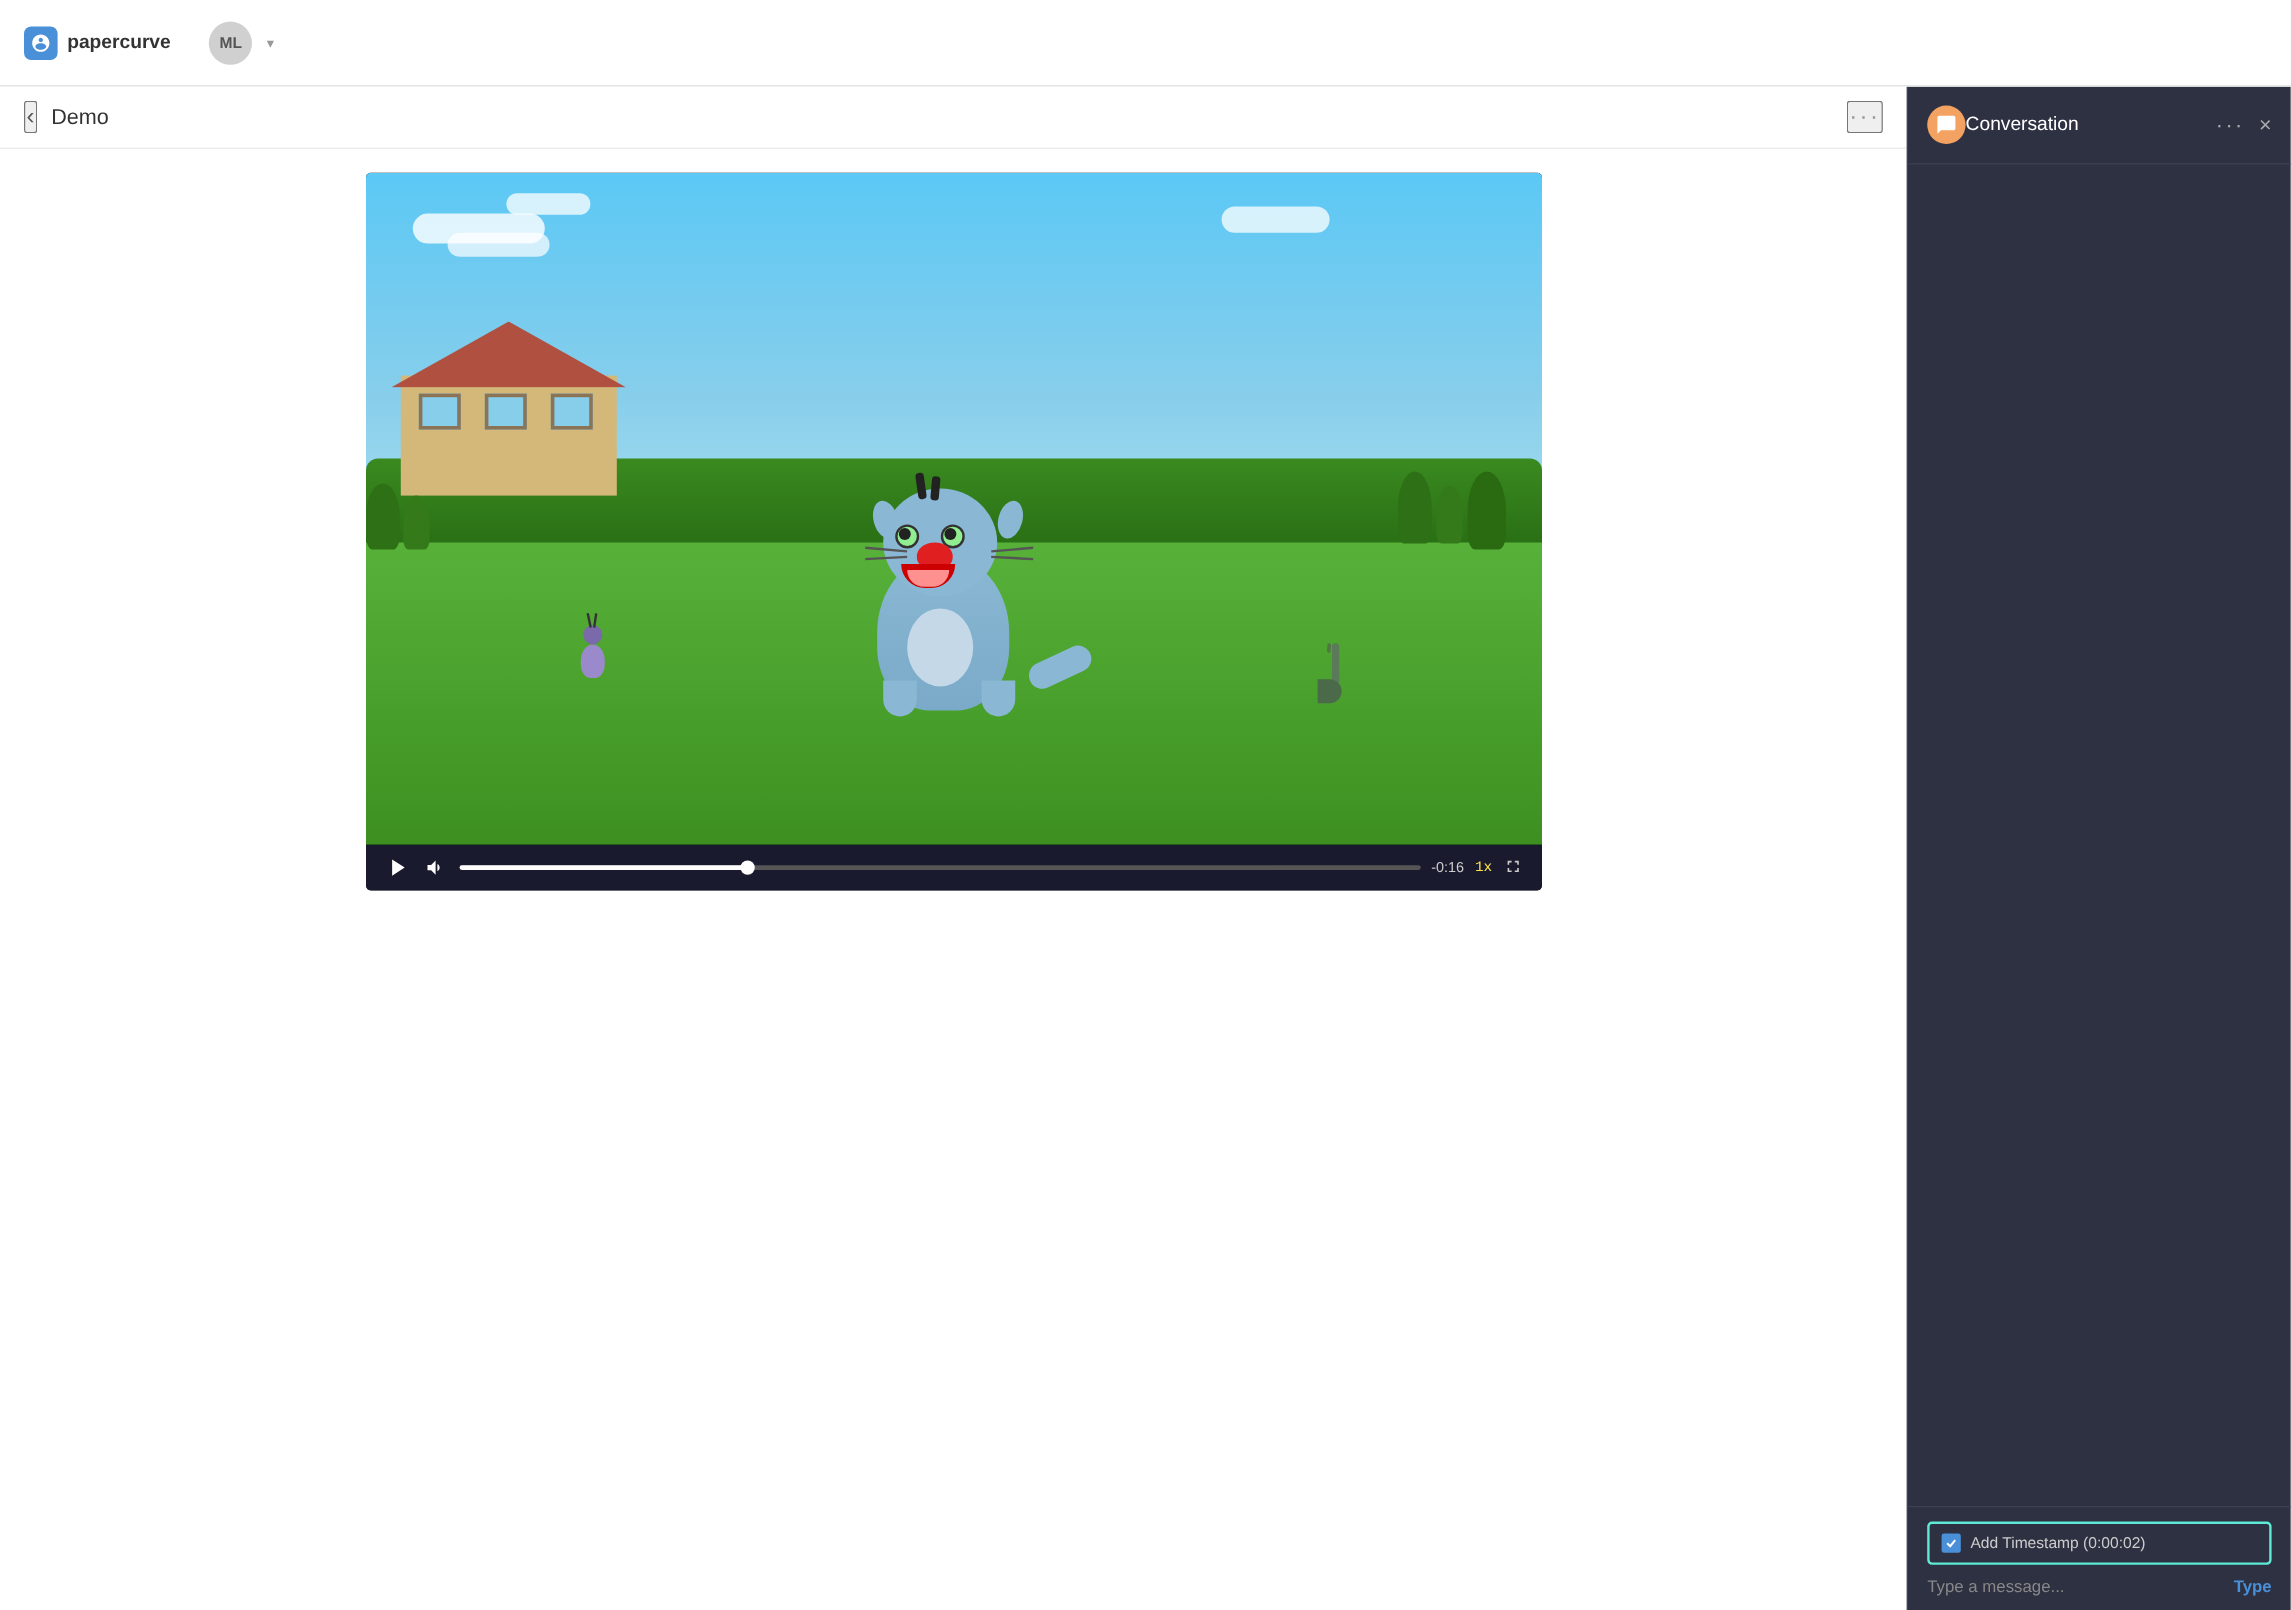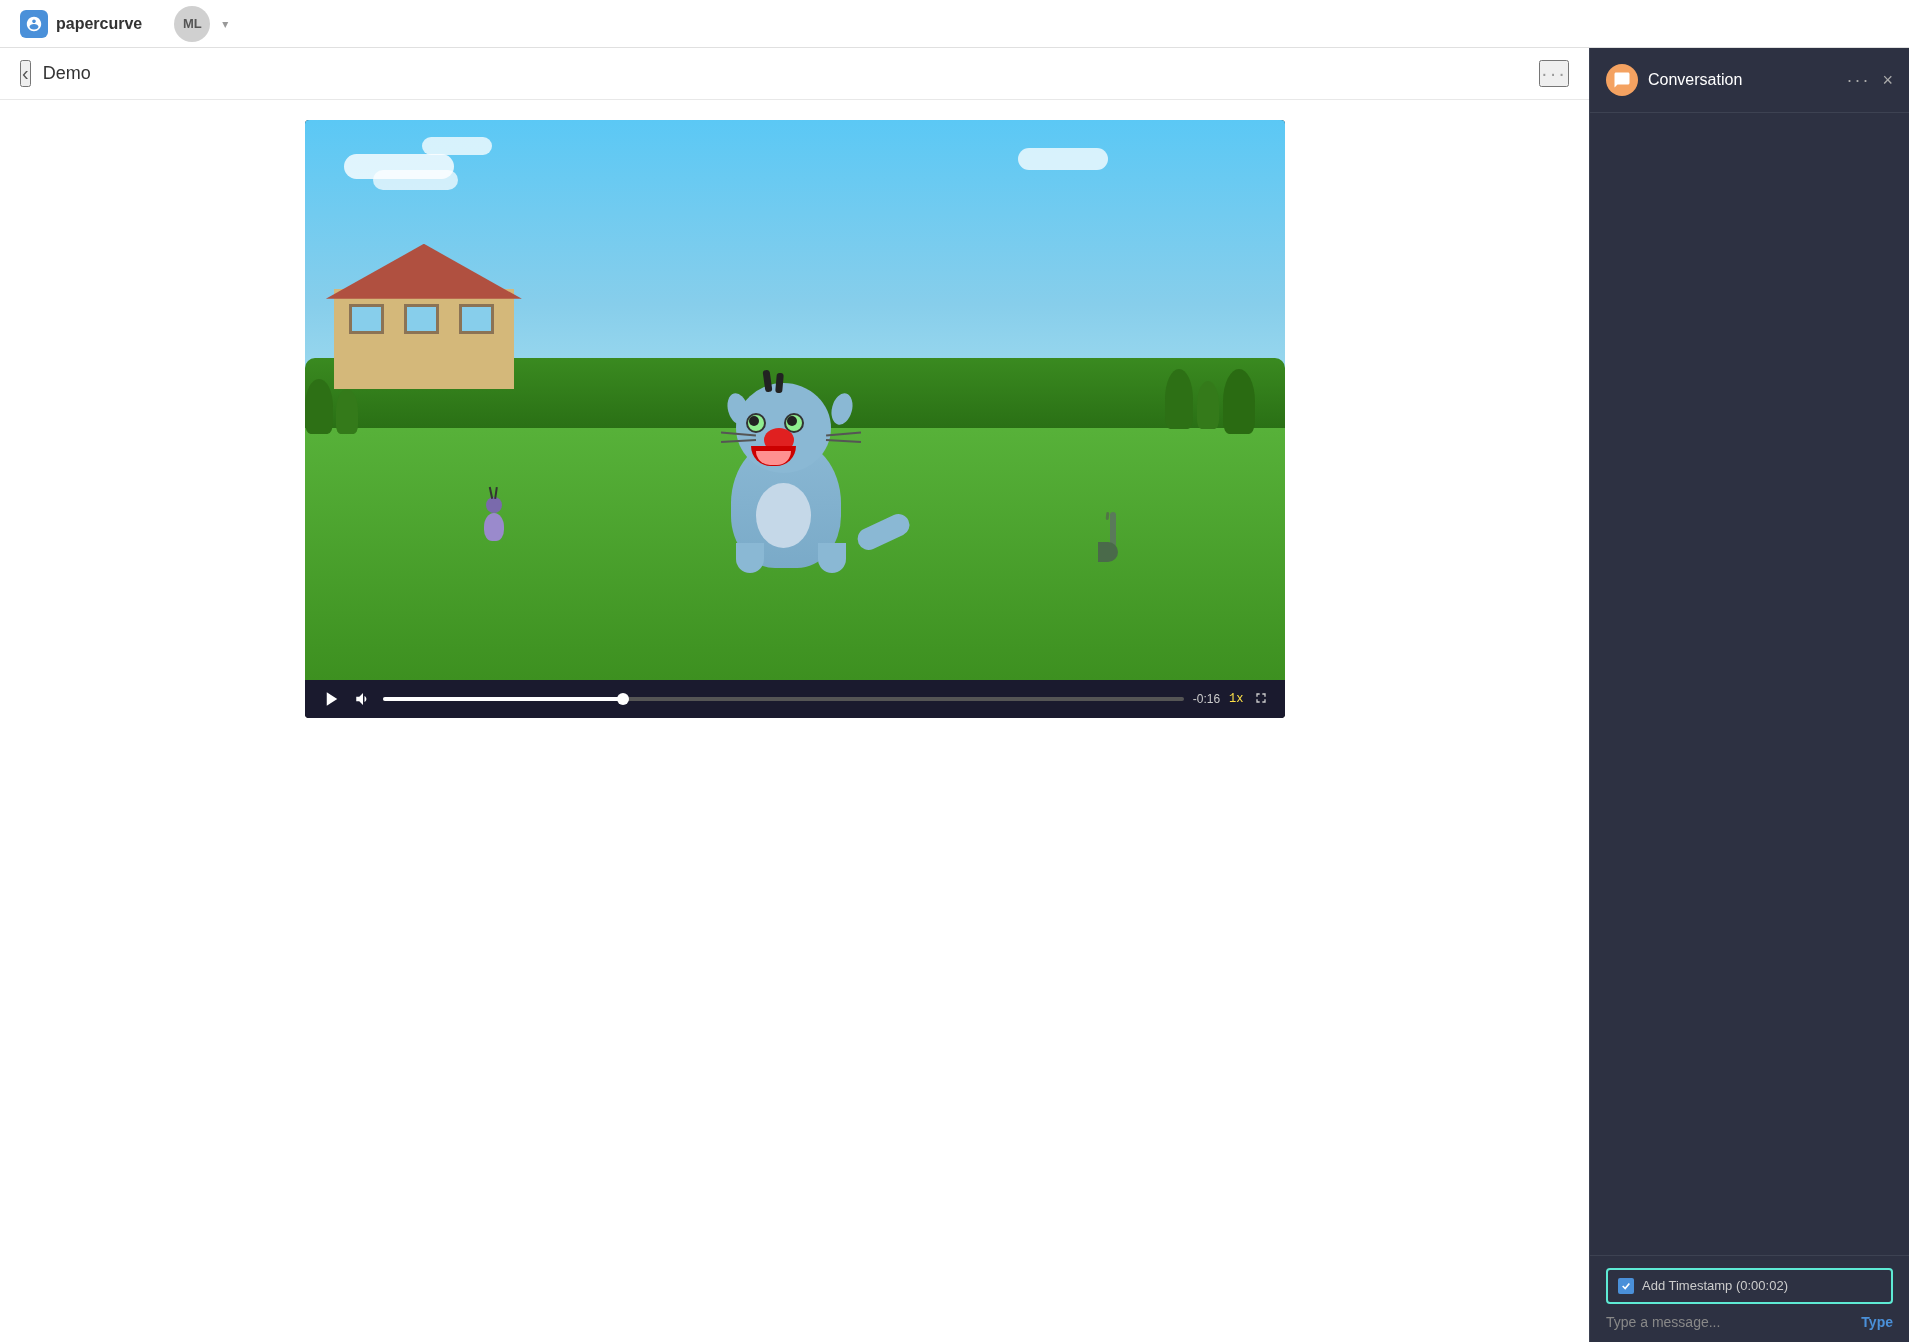--- a/index.html
+++ b/index.html
@@ -1,21 +1,21 @@
 <!DOCTYPE html>
 <html><head>
   <meta charset="utf-8">
   <style>
     * { box-sizing: border-box; margin: 0; padding: 0; }
     body { font-family: -apple-system, BlinkMacSystemFont, 'Segoe UI', sans-serif; background: #f5f5f5; display: flex; flex-direction: column; height: 100vh; overflow: hidden; }
 
     
     .top-nav {
       display: flex; align-items: center; background: #fff; border-bottom: 1px solid #e0e0e0;
-      height: 48px; padding: 0 20px; flex-shrink: 0; position: relative; z-index: 10;
+      height: 72px; padding: 0 20px; flex-shrink: 0; position: relative; z-index: 10;
     }
     .logo-area { display: flex; align-items: center; gap: 8px; margin-right: 32px; }
     .logo-icon { width: 28px; height: 28px; background: #4a90d9; border-radius: 6px; display: flex; align-items: center; justify-content: center; }
     .logo-icon svg { width: 18px; height: 18px; fill: white; }
     .logo-text { font-size: 16px; font-weight: 600; color: #333; }
     .nav-tabs { display: flex; gap: 28px; flex: 1; }
     .nav-tab { font-size: 13px; font-weight: 600; letter-spacing: 0.5px; color: #999; text-transform: uppercase; cursor: pointer; padding: 4px 0; border-bottom: 2px solid transparent; }
     .nav-tab.active { color: #4a90d9; border-bottom-color: #4a90d9; }
     .nav-right { display: flex; align-items: center; gap: 12px; }
     .avatar { width: 36px; height: 36px; border-radius: 50%; background: #d0d0d0; display: flex; align-items: center; justify-content: center; font-size: 13px; font-weight: 600; color: #555; cursor: pointer; }
@@ -57,21 +57,21 @@
     .fullscreen-btn svg { width: 16px; height: 16px; fill: #ccc; }
 
     
     .right-panel {
       width: 320px; background: #2d3142; display: flex; flex-direction: column; flex-shrink: 0;
       border-left: 1px solid #3d4252;
     }
     .conv-header { display: flex; align-items: center; padding: 16px 16px; border-bottom: 1px solid #3d4252; flex-shrink: 0; }
     .conv-icon { width: 32px; height: 32px; border-radius: 50%; background: #f4a261; display: flex; align-items: center; justify-content: center; flex-shrink: 0; }
     .conv-icon svg { width: 18px; height: 18px; fill: white; }
-    .conv-title { flex: 1; color: #fff; font-size: 16px; font-weight: 500; margin-left: 10px; }
+    .conv-title { flex: 1; color: #fff; font-size: 16px; font-weight: 500; }
     .conv-actions { display: flex; gap: 12px; align-items: center; }
     .conv-more { color: #aaa; cursor: pointer; font-size: 18px; letter-spacing: 2px; background: none; border: none; }
     .conv-close { color: #aaa; cursor: pointer; font-size: 18px; background: none; border: none; }
 
     .conv-messages { flex: 1; overflow-y: auto; padding: 16px; }
 
     .conv-footer { padding: 12px 16px; border-top: 1px solid #3d4252; flex-shrink: 0; }
     .timestamp-row { display: flex; gap: 8px; margin-bottom: 10px; padding: 8px 10px; border: 2px solid #5eead4; border-radius: 4px; }
     .timestamp-checkbox { width: 16px; height: 16px; background: #4a90d9; border: none; border-radius: 2px; display: flex; align-items: center; justify-content: center; flex-shrink: 0; cursor: pointer; }
     .timestamp-checkbox svg { width: 10px; height: 10px; fill: white; }

